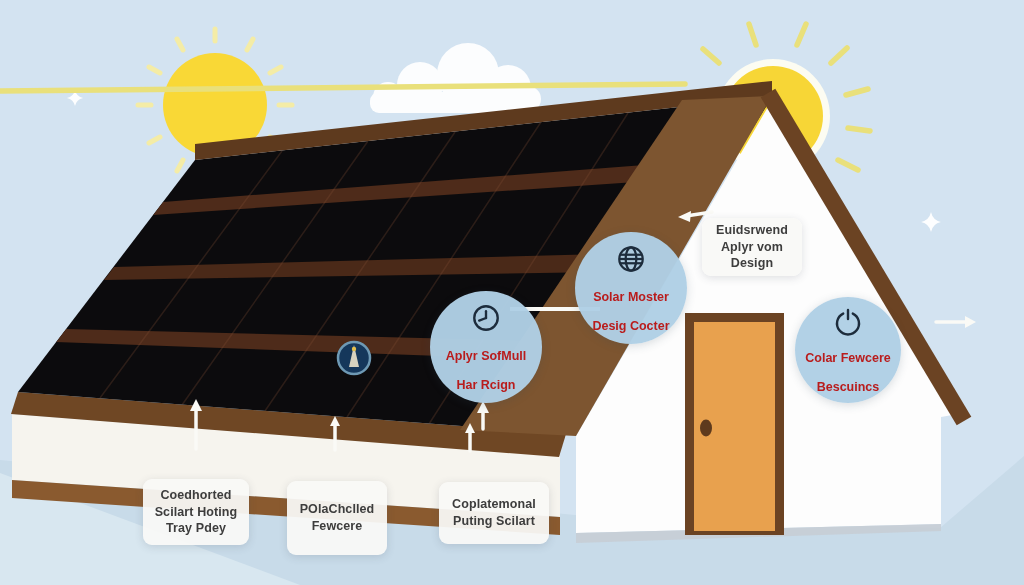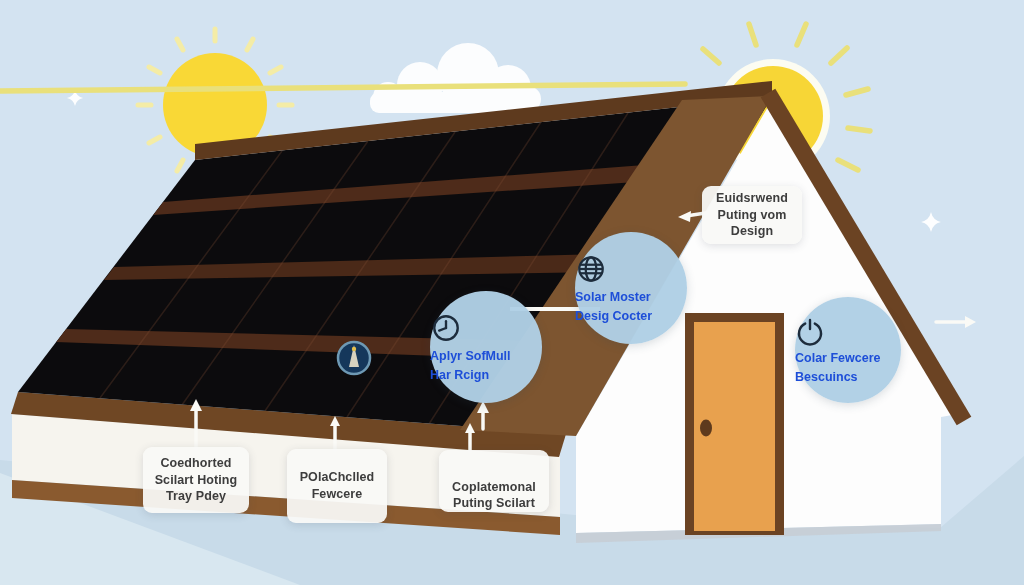--- a/index.html
+++ b/index.html
@@ -6,33 +6,33 @@
   .stage{
     position:relative;width:1024px;height:585px;overflow:hidden;
     font-family:"Liberation Sans",sans-serif;background:#d3e3f1;
   }
   .scene-svg{position:absolute;left:0;top:0;}
   .callout{
     position:absolute;background:rgba(249,249,246,.94);border-radius:9px;
     box-shadow:0 2px 9px rgba(60,70,90,.16);
     display:flex;flex-direction:column;justify-content:center;align-items:center;
     text-align:center;color:#3d3d3d;font-size:12.5px;font-weight:600;
-    line-height:1.34;letter-spacing:.1px;
+    line-height:1.34;letter-spacing:.1px;margin-top:32px;
   }
   .circle-callout{
     position:absolute;border-radius:50%;background:rgba(175,208,229,.97);
-    display:flex;flex-direction:column;justify-content:center;align-items:flex-start;
-    gap:3px;text-align:center;color:#1d4ed8;font-size:12.5px;font-weight:600;
+    display:flex;flex-direction:column;justify-content:center;align-items:center;
+    gap:13px;text-align:center;color:#b91c1c;font-size:12.5px;font-weight:600;
     line-height:1.28;box-shadow:0 2px 10px rgba(50,70,90,.18);
   }
   .circle-icon{display:block;margin-bottom:1px;}
   #design-label{left:702px;top:186px;width:100px;height:58px;}
   #tray-label{left:143px;top:447px;width:106px;height:66px;}
   #swspess-label{left:287px;top:449px;width:100px;height:74px;}
-  #stones-label{left:439px;top:450px;width:110px;height:62px;justify-content:flex-end;}
+  #stones-label{left:439px;top:450px;width:110px;height:62px;}
   #globe-circle{left:575px;top:232px;width:112px;height:112px;}
   #clock-circle{left:430px;top:291px;width:112px;height:112px;}
   #power-circle{left:795px;top:297px;width:106px;height:106px;}
 </style>
 </head>
 <body>
 
 <div class="stage">
 
   <svg class="scene-svg" width="1024" height="585" viewBox="0 0 1024 585">
@@ -150,21 +150,21 @@
       <polygon points="483,401 477,413 489,413"></polygon>
       <polygon points="196,399 190,411 202,411"></polygon>
       <polygon points="335,416 330,426 340,426"></polygon>
       <polygon points="470,423 465,433 475,433"></polygon>
       <polygon points="976,322 965,316 965,328"></polygon>
     </g>
   </svg>
 
   <div class="callout" id="design-label">
     <span>Euidsrwend</span>
-    <span>Puting vom</span>
+    <span>Aplyr vom</span>
     <span>Design</span>
   </div>
 
   <div class="circle-callout" id="globe-circle">
     <svg class="circle-icon" width="32" height="32" viewBox="0 0 30 30" fill="none" stroke="#1d2c3c" stroke-width="2.1">
       <circle cx="15" cy="15" r="11"></circle>
       <ellipse cx="15" cy="15" rx="5" ry="11"></ellipse>
       <line x1="4.6" y1="11" x2="25.4" y2="11"></line>
       <line x1="4" y1="15" x2="26" y2="15"></line>
       <line x1="4.6" y1="19" x2="25.4" y2="19"></line>

